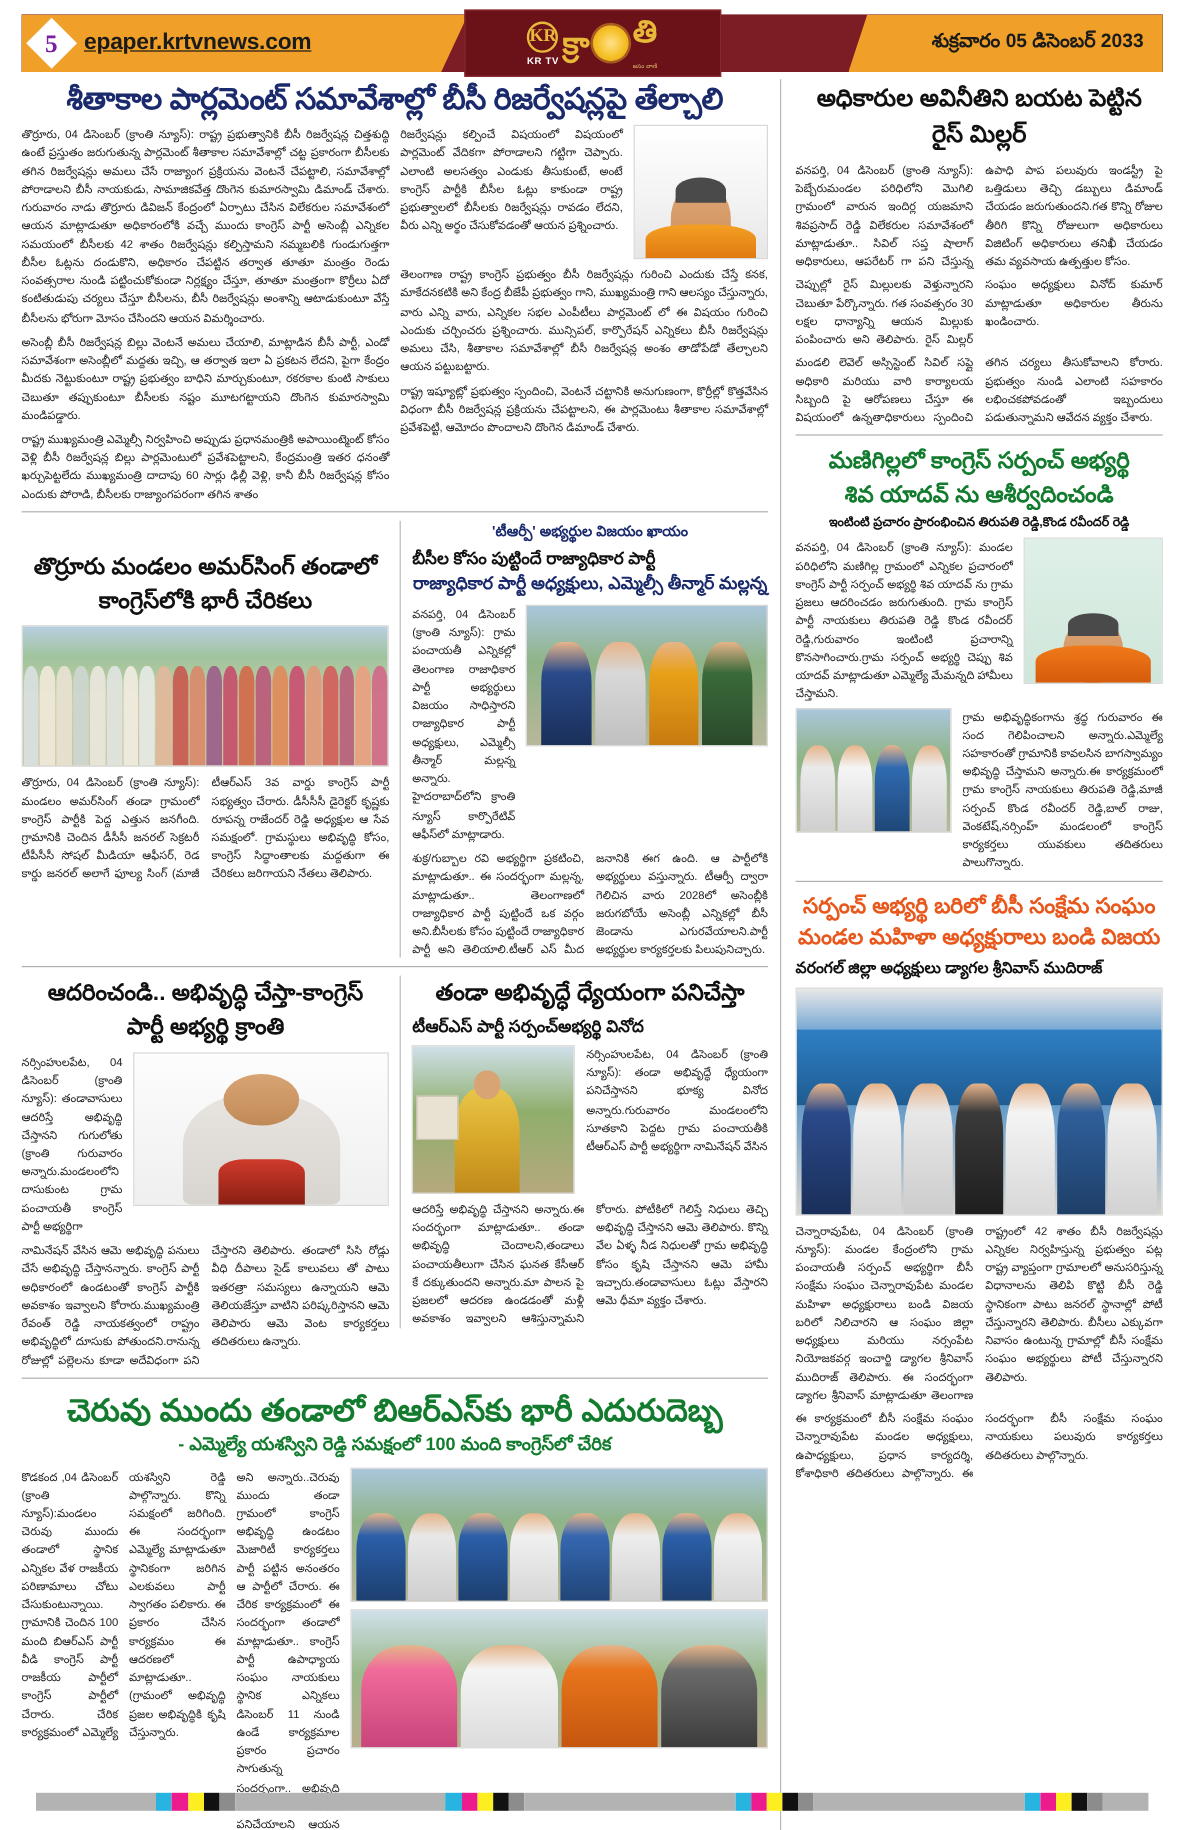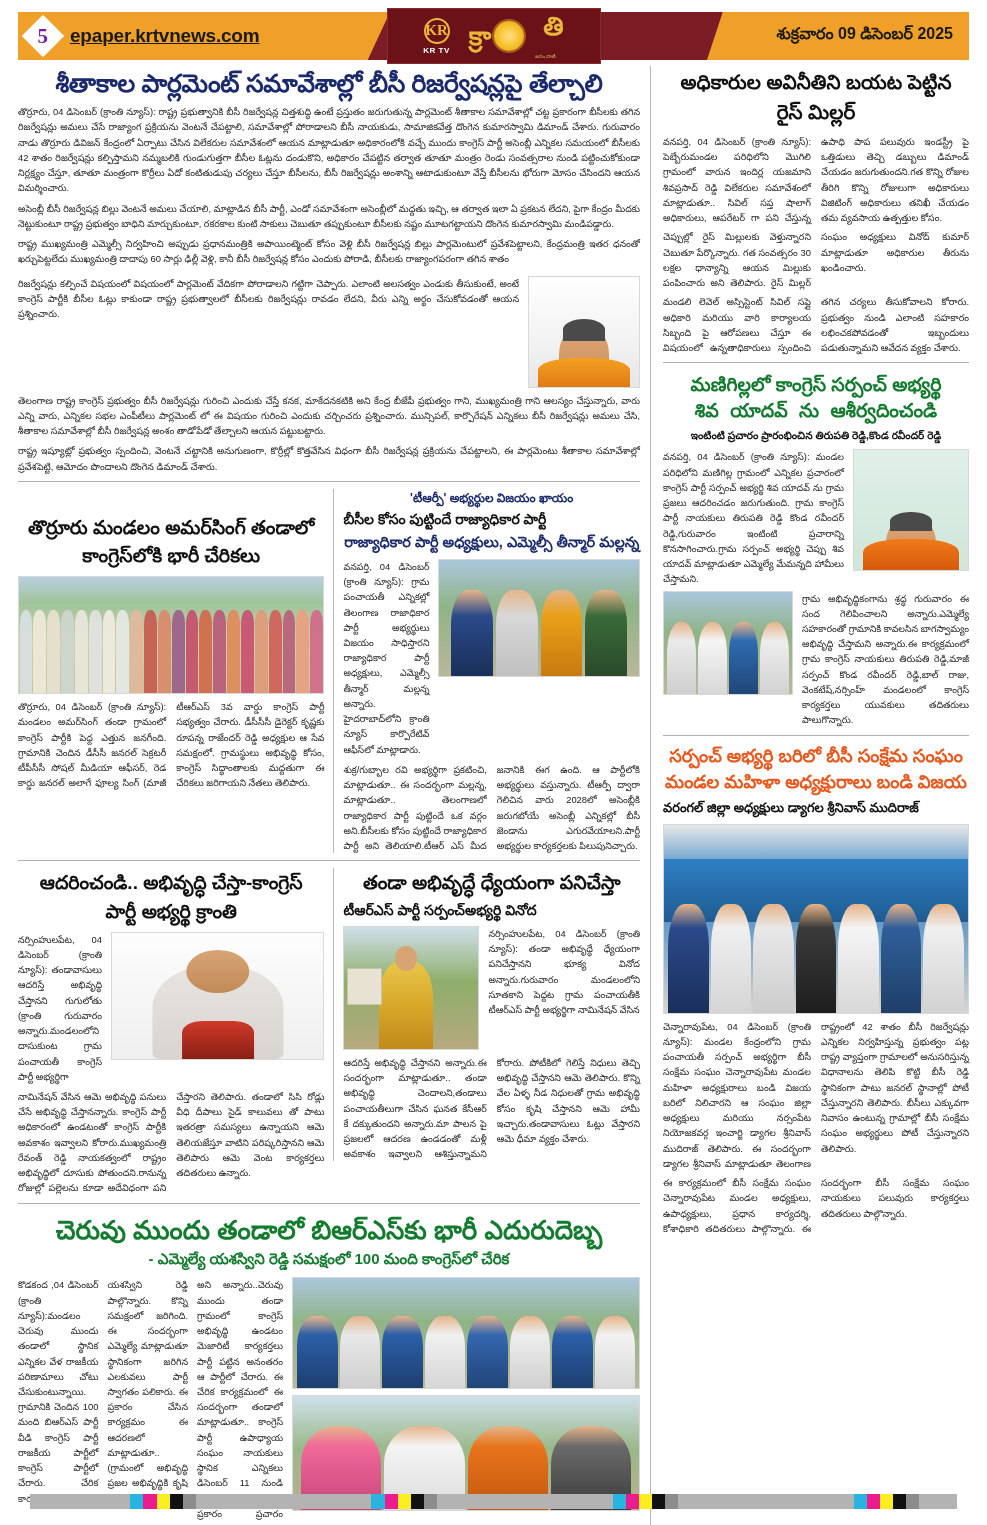--- a/index.html
+++ b/index.html
@@ -35,21 +35,21 @@
     display:flex; align-items:center; justify-content:center; gap:3px;
     border:1px solid #8a2a30;
   }
   .logo-badge { display:flex; flex-direction:column; align-items:center; }
   .logo-circle {
     width:26px; height:26px; border-radius:50%; border:2px solid #e8b83a;
     color:#e8b83a; font-size:15px; font-weight:bold; display:flex;
     align-items:center; justify-content:center; font-family:"Liberation Serif",serif;
   }
   .logo-krtv { color:#ffffff; font-size:8px; font-weight:bold; letter-spacing:0.5px; margin-top:2px;}
-  .logo-word { color:#e8b83a; font-size:26px; font-weight:bold; line-height:1;margin-left:16px; }
+  .logo-word { color:#e8b83a; font-size:26px; font-weight:bold; line-height:1; }
   .logo-sun {
     width:30px; height:30px; border-radius:50%;
     background: radial-gradient(circle, #ffe08a 0%, #f5c026 55%, #e09a14 100%);
     box-shadow: 0 0 0 2px rgba(240,180,40,.45);
   }
   .logo-sub { color:#d8b56a; font-size:5px; margin-top:14px; }
   .mh-right {
     position:absolute; right:0; top:0; height:48px; width:262px;
     background:#f0a028;
     clip-path: polygon(6% 0, 100% 0, 100% 100%, 0 100%);
@@ -160,32 +160,32 @@
       </div>
       <div class="logo-word">క్రా</div>
       <div class="logo-sun"></div>
       <div style="display:flex;flex-direction:column;align-items:center;">
         <div class="logo-word">తి</div>
         <div class="logo-sub">జనం వాణి</div>
       </div>
     </div>
 
     <div class="mh-right">
-      <div class="mh-date">శుక్రవారం  09 డిసెంబర్ 2025</div>
+      <div class="mh-date">శుక్రవారం  05 డిసెంబర్ 2033</div>
     </div>
   </div>
 
   <div class="content">
     <div class="cols">
 
       <div class="col-left">
 
         <div>
           <h1 class="hl-blue">శీతాకాల పార్లమెంట్ సమావేశాల్లో బీసీ రిజర్వేషన్లపై తేల్చాలి</h1>
-          <div class="flexrow" style="align-items:flex-start;flex-direction:column;">
+          <div class="flexrow" style="align-items:flex-start;">
             <div style="flex:1;">
               <p class="bt">తొర్రూరు, 04 డిసెంబర్ (క్రాంతి న్యూస్): రాష్ట్ర ప్రభుత్వానికి బీసీ రిజర్వేషన్ల చిత్తశుద్ధి ఉంటే ప్రస్తుతం జరుగుతున్న పార్లమెంట్ శీతాకాల సమావేశాల్లో చట్ట ప్రకారంగా బీసీలకు తగిన రిజర్వేషన్లు అమలు చేసే రాజ్యాంగ ప్రక్రియను వెంటనే చేపట్టాలి, సమావేశాల్లో పోరాడాలని బీసీ నాయకుడు, సామాజికవేత్త దొంగెన కుమారస్వామి డిమాండ్ చేశారు. గురువారం నాడు తొర్రూరు డివిజన్ కేంద్రంలో ఏర్పాటు చేసిన విలేకరుల సమావేశంలో ఆయన మాట్లాడుతూ అధికారంలోకి వచ్చే ముందు కాంగ్రెస్ పార్టీ అసెంబ్లీ ఎన్నికల సమయంలో బీసీలకు 42 శాతం రిజర్వేషన్లు కల్పిస్తామని నమ్మబలికి గుండుగుత్తగా బీసీల ఓట్లను దండుకొని, అధికారం చేపట్టిన తర్వాత తూతూ మంత్రం రెండు సంవత్సరాల నుండి పట్టించుకోకుండా నిర్లక్ష్యం చేస్తూ, తూతూ మంత్రంగా కొర్రీలు ఏదో కంటితుడుపు చర్యలు చేస్తూ బీసీలను, బీసీ రిజర్వేషన్లు అంశాన్ని ఆటాడుకుంటూ వేస్తే బీసీలను భోరుగా మోసం చేసిందని ఆయన విమర్శించారు.</p>
               <p class="bt" style="margin-top:5px;">అసెంబ్లీ బీసీ రిజర్వేషన్ల బిల్లు వెంటనే అమలు చేయాలి, మాట్లాడిన బీసీ పార్టీ, ఎండో సమావేశంగా అసెంబ్లీలో మద్దతు ఇచ్చి, ఆ తర్వాత ఇలా ఏ ప్రకటన లేదని, పైగా కేంద్రం మీదకు నెట్టుకుంటూ రాష్ట్ర ప్రభుత్వం బాధిని మార్చుకుంటూ, రకరకాల కుంటి సాకులు చెబుతూ తప్పుకుంటూ బీసీలకు నష్టం మూటగట్టాయని దొంగెన కుమారస్వామి మండిపడ్డారు.</p>
               <p class="bt" style="margin-top:5px;">రాష్ట్ర ముఖ్యమంత్రి ఎమ్మెల్సీ నిర్వహించి అప్పుడు ప్రధానమంత్రికి అపాయింట్మెంట్ కోసం వెళ్లి బీసీ రిజర్వేషన్ల బిల్లు పార్లమెంటులో ప్రవేశపెట్టాలని, కేంద్రమంత్రి ఇతర ధనంతో ఖర్చుపెట్టలేదు ముఖ్యమంత్రి దాదాపు 60 సార్లు ఢిల్లీ వెళ్లి, కానీ బీసీ రిజర్వేషన్ల కోసం ఎందుకు పోరాడి, బీసీలకు రాజ్యాంగపరంగా తగిన శాతం</p>
             </div>
             <div style="flex:1;">
               <div class="flexrow">
                 <p class="bt" style="flex:1;">రిజర్వేషన్లు కల్పించే విషయంలో విషయంలో పార్లమెంట్ వేదికగా పోరాడాలని గట్టిగా చెప్పారు. ఎలాంటి అలసత్వం ఎండుకు తీసుకుంటే, అంటే కాంగ్రెస్ పార్టీకి బీసీల ఓట్లు కాకుండా రాష్ట్ర ప్రభుత్వాలలో బీసీలకు రిజర్వేషన్లు రావడం లేదని, వీరు ఎన్ని అర్థం చేసుకోవడంతో ఆయన ప్రశ్నించారు.</p>
                 <div class="photo ph-portrait" style="width:112px;height:112px;flex:0 0 112px;">
                   <div class="head"></div>
@@ -328,21 +328,21 @@
           <h2 class="hl-black" style="padding-top:0;font-size:20px;">రైస్ మిల్లర్</h2>
           <p class="bt" style="margin-top:5px;column-count:2;column-gap:10px;">వనపర్తి, 04 డిసెంబర్ (క్రాంతి న్యూస్): పెబ్బేరుమండల పరిధిలోని మొగిలి గ్రామంలో వారున ఇందిర్ల యజమాని శివప్రసాద్ రెడ్డి విలేకరుల సమావేశంలో మాట్లాడుతూ.. సివిల్ సప్త షాలాగ్ అధికారులు, ఆపరేటర్ గా పని చేస్తున్న ఉపాధి పాప పలువురు ఇండస్ట్రీ పై ఒత్తిడులు తెచ్చి డబ్బులు డిమాండ్ చేయడం జరుగుతుందని.గత కొన్ని రోజుల తీరిగి కొన్ని రోజులుగా అధికారులు విజిటింగ్ అధికారులు తనిఖీ చేయడం తమ వ్యవసాయ ఉత్పత్తుల కోసం.</p>
           <p class="bt" style="margin-top:4px;column-count:2;column-gap:10px;">చెప్పుల్లో రైస్ మిల్లులకు వెళ్తున్నారని చెబుతూ పేర్కొన్నారు. గత సంవత్సరం 30 లక్షల ధాన్యాన్ని ఆయన మిల్లుకు పంపించారు అని తెలిపారు. రైస్ మిల్లర్ సంఘం అధ్యక్షులు వినోద్ కుమార్ మాట్లాడుతూ అధికారుల తీరును ఖండించారు.</p>
           <p class="bt" style="margin-top:4px;column-count:2;column-gap:10px;">మండలి లెవెల్ అస్సిస్టెంట్ సివిల్ సప్లై అధికారి మరియు వారి కార్యాలయ సిబ్బంది పై ఆరోపణలు చేస్తూ ఈ విషయంలో ఉన్నతాధికారులు స్పందించి తగిన చర్యలు తీసుకోవాలని కోరారు. ప్రభుత్వం నుండి ఎలాంటి సహకారం లభించకపోవడంతో ఇబ్బందులు పడుతున్నామని ఆవేదన వ్యక్తం చేశారు.</p>
         </div>
 
         <div class="rule-h"></div>
 
         <div>
           <h2 class="hl-green">మణిగిల్లలో కాంగ్రెస్ సర్పంచ్ అభ్యర్థి</h2>
-          <h2 class="hl-green" style="padding-top:0;font-family:Liberation Mono, monospace;">శివ యాదవ్ ను ఆశీర్వదించండి</h2>
+          <h2 class="hl-green" style="padding-top:0;">శివ యాదవ్ ను ఆశీర్వదించండి</h2>
           <div class="sub-tiny">ఇంటింటి ప్రచారం ప్రారంభించిన తిరుపతి రెడ్డి,కొండ రవీందర్ రెడ్డి</div>
           <div class="flexrow" style="align-items:flex-start;margin-top:2px;">
             <p class="bt" style="flex:1;">వనపర్తి, 04 డిసెంబర్ (క్రాంతి న్యూస్): మండల పరిధిలోని మణిగిల్ల గ్రామంలో ఎన్నికల ప్రచారంలో కాంగ్రెస్ పార్టీ సర్పంచ్ అభ్యర్థి శివ యాదవ్ ను గ్రామ ప్రజలు ఆదరించడం జరుగుతుంది. గ్రామ కాంగ్రెస్ పార్టీ నాయకులు తిరుపతి రెడ్డి కొండ రవీందర్ రెడ్డి,గురువారం ఇంటింటి ప్రచారాన్ని కొనసాగించారు.గ్రామ సర్పంచ్ అభ్యర్థి చెప్పు శివ యాదవ్ మాట్లాడుతూ ఎమ్మెల్యే మేమన్నది హామీలు చేస్తామని.</p>
             <div class="photo ph-portrait" style="width:116px;flex:0 0 116px;height:122px;background:linear-gradient(180deg,#dff0e8 0%,#cfe6da 100%);">
               <div class="head" style="width:44%;height:46%;"></div>
               <div class="body-sh" style="background:linear-gradient(180deg,#f07a1a,#d65a0c);"></div>
             </div>
           </div>
           <div class="flexrow" style="align-items:flex-start;margin-top:4px;">
             <div class="photo ph-rally" style="width:130px;flex:0 0 130px;height:104px;">

